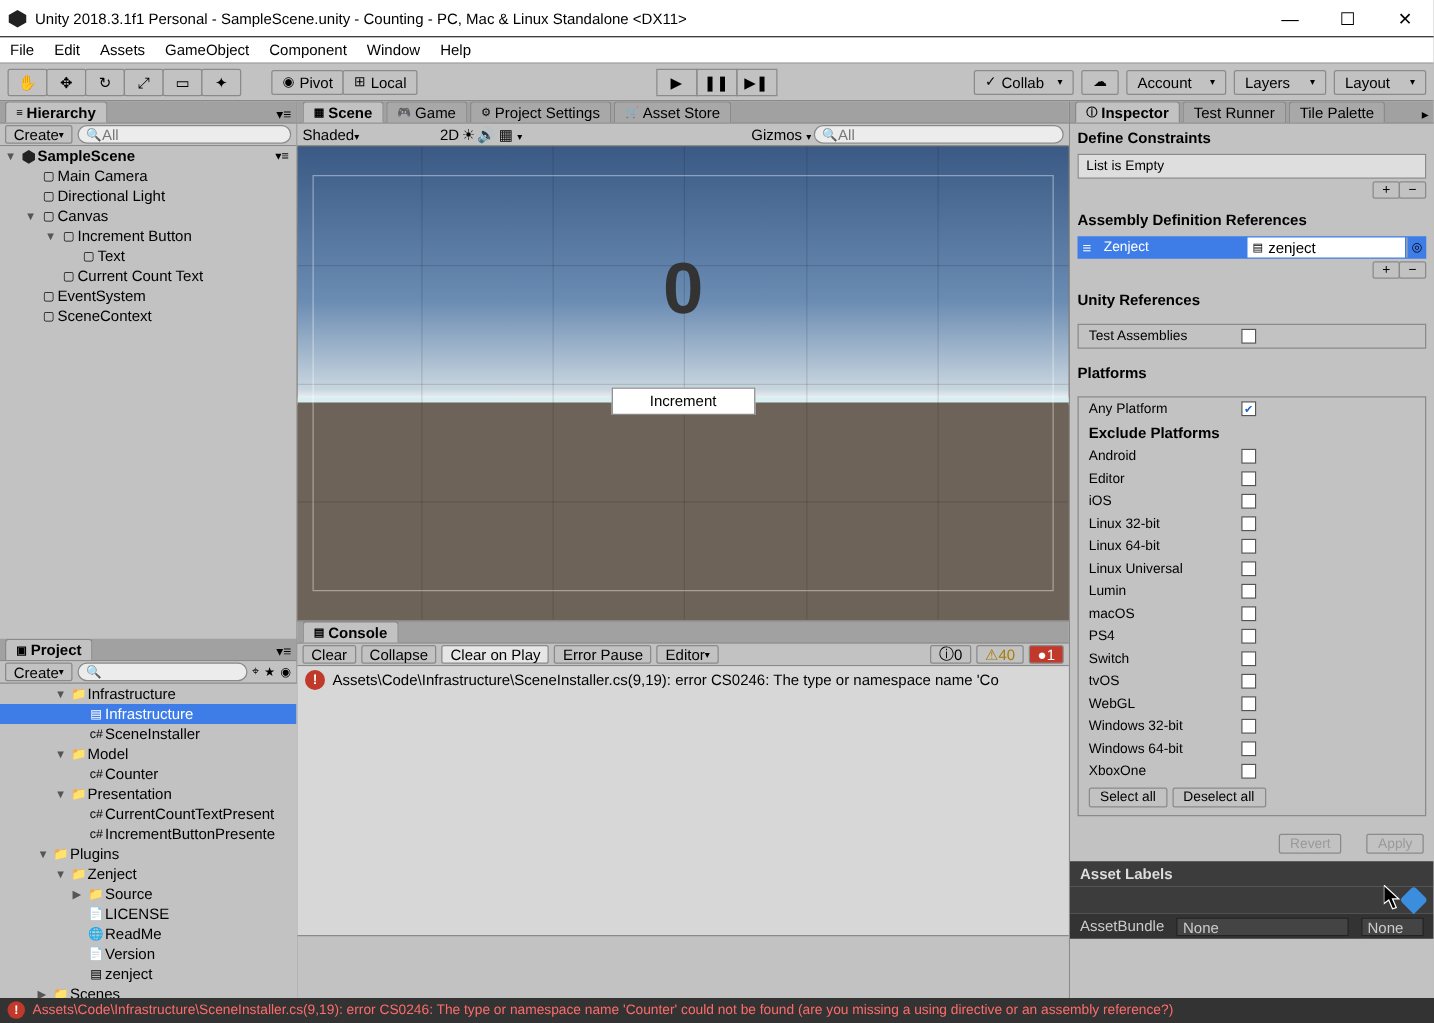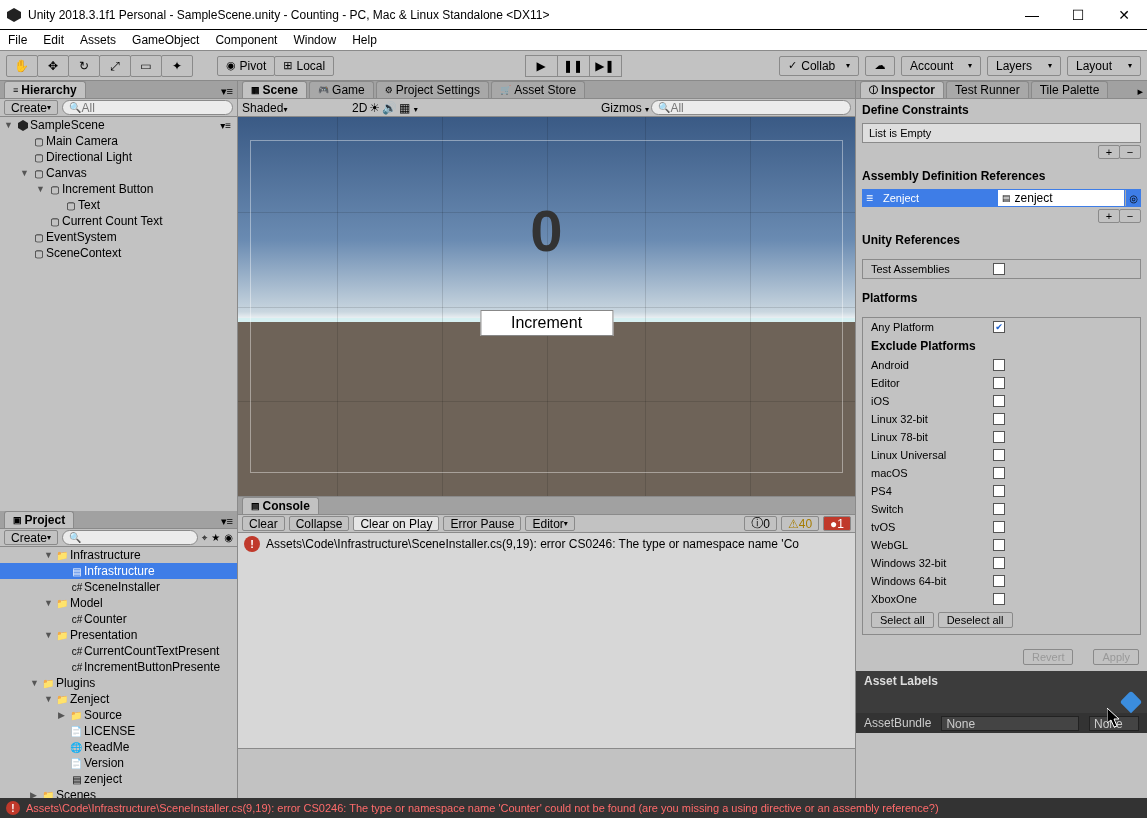--- a/index.html
+++ b/index.html
@@ -44,33 +44,33 @@
 .sub-toolbar { height:18px; background:#c2c2c2; border-bottom:1px solid #8a8a8a; display:flex; align-items:center; font-size:11px; gap:4px; padding:0 4px; overflow:hidden; }
 .sub-toolbar .btn { border:1px solid #8a8a8a; border-radius:2px; padding:0 6px; height:15px; display:flex; align-items:center; }
 .search-box { flex:1; height:15px; background:#ececec; border:1px solid #8a8a8a; border-radius:8px; padding:0 6px; display:flex; align-items:center; font-size:10px; color:#777; }
 
 
 .tree { flex:1; background:#c2c2c2; overflow:auto; font-size:12px; }
 .tree-row { height:16px; display:flex; align-items:center; padding-left:4px; }
 .tree-fold { width:12px; font-size:9px; color:#555; }
 .tree-icon { width:14px; text-align:center; font-size:10px; }
 .tree-label { font-size:12px; }
-.tree-row.bold .tree-label { font-weight:normal; }
+.tree-row.bold .tree-label { font-weight:bold; }
 .selected { background:#3e7de7; color:#fff; }
 
 
 .scene-tabs { height:18px; background:#a1a1a1; display:flex; gap:2px; padding-left:4px; border-bottom:1px solid #8a8a8a; align-items:flex-end; }
 .scene-toolbar { height:18px; background:#c2c2c2; border-bottom:1px solid #8a8a8a; display:flex; align-items:center; font-size:11px; gap:2px; padding:0 4px; }
 .scene-view { height:380px; background:#6a5f55; position:relative; border-bottom:1px solid #8a8a8a; overflow:hidden; }
 .scene-sky { position:absolute; top:0; left:0; right:0; height:54%; background:linear-gradient(#3a5a85 0%, #6a8bb2 60%, #c9d6df 95%, #fff 100%); }
 .scene-ground { position:absolute; bottom:0; left:0; right:0; height:46%; background:#6e6358; }
 .scene-horizon { position:absolute; top:53%; left:0; right:0; height:6px; background:#d6f0f2; }
 .scene-frame { position:absolute; top:6%; left:2%; right:2%; bottom:6%; border:1px solid rgba(255,255,255,.4); }
 .scene-counter { position:absolute; top:80px; left:50%; transform:translateX(-50%); font-size:58px; font-weight:bold; color:#333; }
-.scene-button { position:absolute; top:193px; left:50%; transform:translateX(-50%); background:#fff; border:1px solid #888; padding:3px 30px; font-size:16px;text-align:right; }
+.scene-button { position:absolute; top:193px; left:50%; transform:translateX(-50%); background:#fff; border:1px solid #888; padding:3px 30px; font-size:12px;text-align:right; }
 .scene-grid { position:absolute; inset:0; pointer-events:none; }
 .scene-grid .v { position:absolute; top:0; bottom:0; width:1px; background:rgba(0,0,0,.12); }
 .scene-grid .h { position:absolute; left:0; right:0; height:1px; background:rgba(0,0,0,.12); }
 
 
 .console-area { flex:1; display:flex; flex-direction:column; }
 .console-view { flex:1; background:#d7d7d7; }
 .console-row { display:flex; align-items:center; gap:6px; padding:3px 6px; font-size:11px; }
 .console-err-icon { width:16px; height:16px; border-radius:50%; background:#c0392b; color:#fff; display:flex; align-items:center; justify-content:center; font-size:11px; font-weight:bold; }
 .console-split { height:70px; border-top:1px solid #8a8a8a; background:#c2c2c2; }
@@ -491,25 +491,29 @@
             </div>
             <div class="insp-checkrow">
               <span class="lbl">iOS</span>
               <div class="insp-check"></div>
             </div>
             <div class="insp-checkrow">
               <span class="lbl">Linux 32-bit</span>
               <div class="insp-check"></div>
             </div>
             <div class="insp-checkrow">
-              <span class="lbl">Linux 78-bit</span>
+              <span class="lbl">Linux 64-bit</span>
               <div class="insp-check"></div>
             </div>
             <div class="insp-checkrow">
               <span class="lbl">Linux Universal</span>
+              <div class="insp-check"></div>
+            </div>
+            <div class="insp-checkrow">
+              <span class="lbl">Lumin</span>
               <div class="insp-check"></div>
             </div>
             <div class="insp-checkrow">
               <span class="lbl">macOS</span>
               <div class="insp-check"></div>
             </div>
             <div class="insp-checkrow">
               <span class="lbl">PS4</span>
               <div class="insp-check"></div>
             </div>

